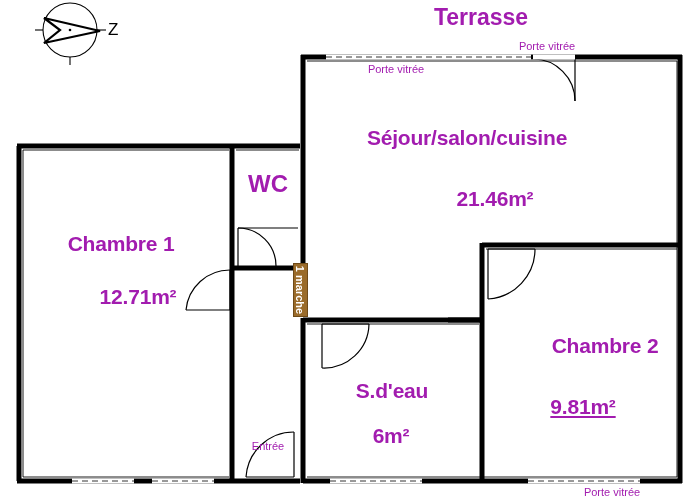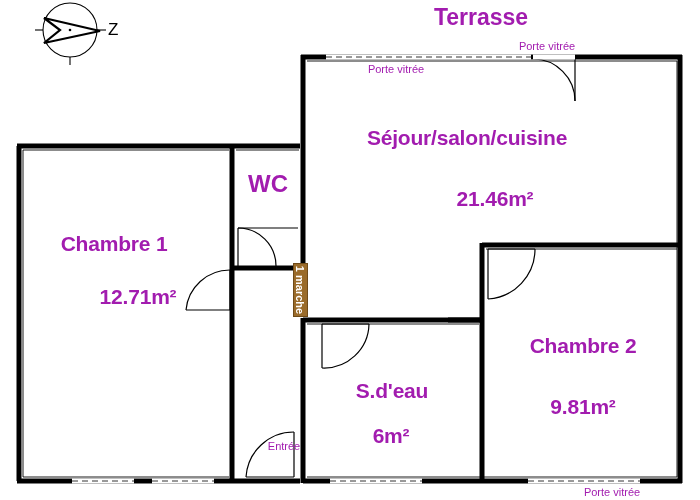--- a/index.html
+++ b/index.html
@@ -190,32 +190,32 @@
     </g>
   </svg>
 
   <div id="step-marker" style="left: 293px; top: 263px; width: 15px; height: 54px; background: rgb(154, 107, 42);">
     <span class="step-text">1 marche</span>
   </div>
 
   <div class="compass-z" style="left:108px; top:20px;">Z</div>
 
   <div id="room-labels">
-      <div class="lbl center lbl-room" style="left: 114px; top: 233px;">Chambre 1</div>
+      <div class="lbl center lbl-room" style="left: 121px; top: 233px;">Chambre 1</div>
       <div class="lbl center lbl-area" style="left: 138px; top: 286px;">12.71m²</div>
       <div class="lbl center lbl-room-sm" style="left: 268px; top: 172px;">WC</div>
       <div class="lbl center lbl-room" style="left: 467px; top: 127px;">Séjour/salon/cuisine</div>
       <div class="lbl center lbl-area" style="left: 495px; top: 188px;">21.46m²</div>
       <div class="lbl center lbl-room" style="left: 392px; top: 380px;">S.d'eau</div>
       <div class="lbl center lbl-area" style="left: 391px; top: 425px;">6m²</div>
-      <div class="lbl center lbl-room" style="left: 583px; top: 335px;">Chambre 2</div>
-      <div class="lbl center lbl-area" style="left: 583px; top: 396px;">9.81m²</div>
+      <div class="lbl center lbl-room" style="left: 605px; top: 335px;">Chambre 2</div>
+      <div class="lbl center lbl-area" style="left: 583px; top: 396px; text-decoration: underline;">9.81m²</div>
     </div>
 
   <div id="annotation-labels">
       <div class="lbl center lbl-title" style="left: 481px; top: 6px;">Terrasse</div>
       <div class="lbl center lbl-note" style="left: 547px; top: 41px;">Porte vitrée</div>
       <div class="lbl center lbl-note" style="left: 396px; top: 64px;">Porte vitrée</div>
-      <div class="lbl center lbl-note" style="left: 268px; top: 441px; padding-left: 32px;">Entrée</div>
+      <div class="lbl center lbl-note" style="left: 268px; top: 441px;">Entrée</div>
       <div class="lbl center lbl-note" style="left: 612px; top: 487px;">Porte vitrée</div>
     </div>
 
 </div>
 
 </body></html>

